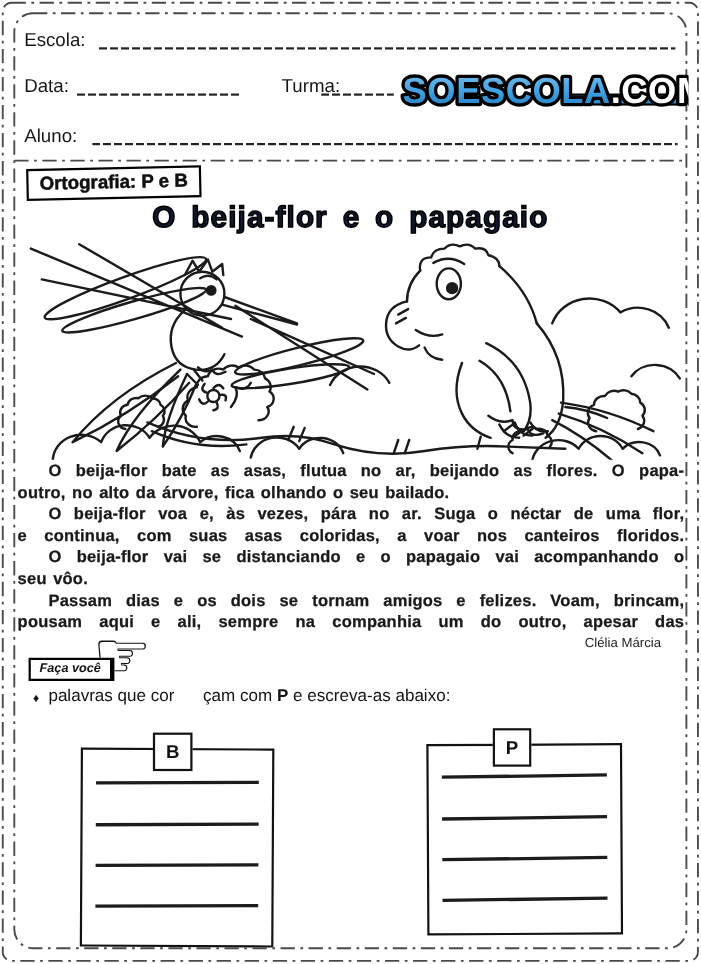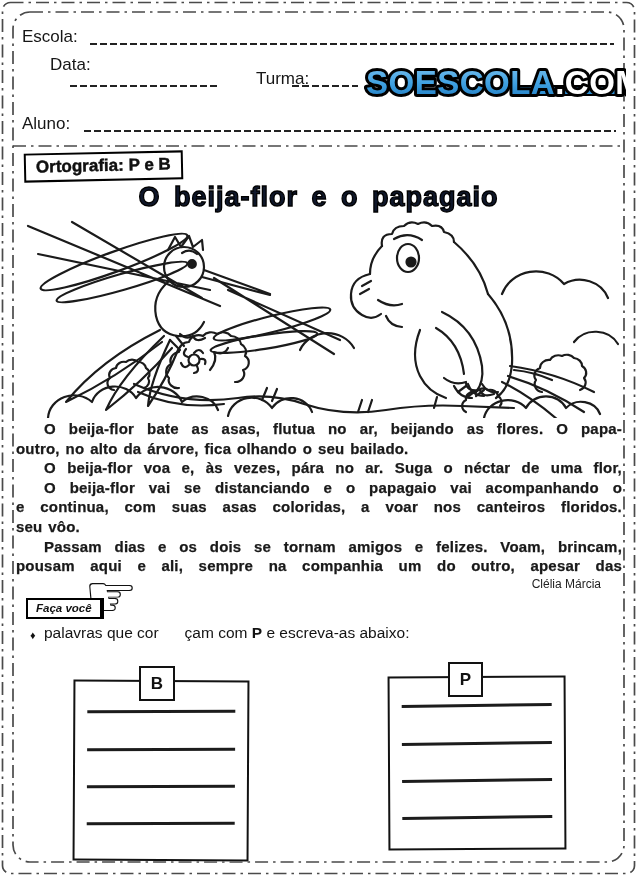--- a/index.html
+++ b/index.html
@@ -64,21 +64,21 @@
     <g fill="none" stroke="#4a4a4a" stroke-width="1.7" stroke-dasharray="13 5 2.5 5">
       <rect x="2.5" y="2.5" width="632" height="871" rx="8"></rect>
       <rect x="13" y="12" width="611" height="850" rx="17"></rect>
       <line x1="13" y1="146" x2="624" y2="146"></line>
     </g>
   </svg>
 
   <div class="flabel" style="left:22px;top:27px;">Escola:</div>
   <div class="dashline" style="left:90px;top:43px;width:524px;"></div>
 
-  <div class="flabel" style="left:22px;top:55px;margin-left:28px;">Data:</div>
+  <div class="flabel" style="left:22px;top:69px;">Data:</div>
   <div class="dashline" style="left:70px;top:85px;width:148px;"></div>
 
   <div class="flabel" style="left:226px;top:69px;margin-left:30px;">Turma:</div>
   <div class="dashline" style="left:292px;top:85px;width:66px;"></div>
 
   <div class="flabel" style="left:22px;top:114px;">Aluno:</div>
   <div class="dashline" style="left:84px;top:130px;width:532px;"></div>
 
   <svg id="logo" width="262" height="50" viewBox="0 0 262 50">
     <defs>
@@ -163,22 +163,22 @@
         <path d="M 440 166 q 6 12 18 12 m -4 -14 q 4 12 16 12 m -2 -12 q 6 10 16 8"></path>
         <path d="M 444 172 l 8 -6 M 452 178 l 8 -6 M 462 176 l 8 -6"></path>
       </g>
     </g>
   </svg>
 
   <div class="story">
     <div class="sline ind j">O beija-flor bate as asas, flutua no ar, beijando as flores. O papa-</div>
     <div class="sline">outro, no alto da árvore, fica olhando o seu bailado.</div>
     <div class="sline ind j">O beija-flor voa e, às vezes, pára no ar. Suga o néctar de uma flor,</div>
+    <div class="sline j">e continua, com suas asas coloridas, a voar nos canteiros floridos.</div>
     <div class="sline ind j">O beija-flor vai se distanciando e o papagaio vai acompanhando o</div>
-    <div class="sline j">e continua, com suas asas coloridas, a voar nos canteiros floridos.</div>
     <div class="sline">seu vôo.</div>
     <div class="sline ind j">Passam dias e os dois se tornam amigos e felizes. Voam, brincam,</div>
     <div class="sline j">pousam aqui e ali, sempre na companhia um do outro, apesar das</div>
   </div>
 
   <div class="author">Clélia Márcia</div>
 
   <div class="hand">☞</div>
   <div class="faca">Faça você</div>
 

